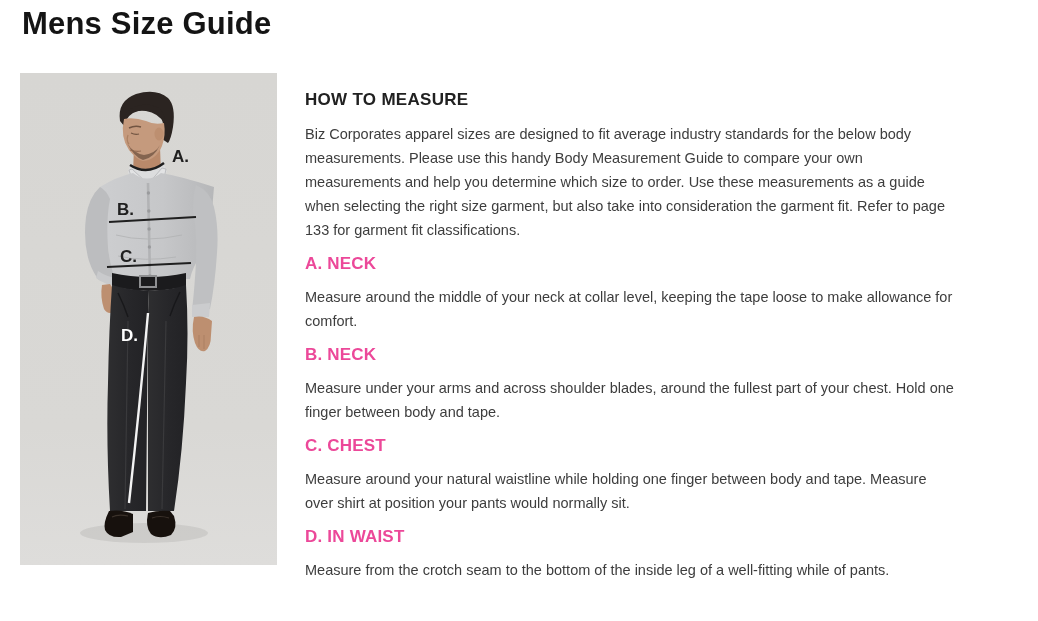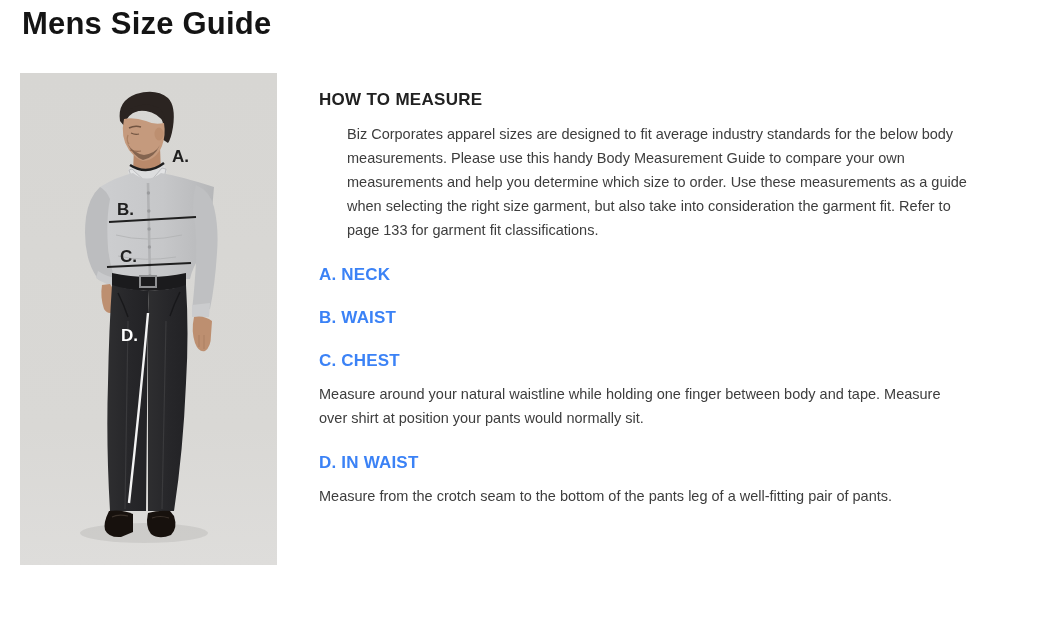--- a/index.html
+++ b/index.html
@@ -14,34 +14,34 @@
     position:absolute; left:22px; top:7px;
     font-size:31px; line-height:34px; font-weight:700; color:#141414;
     letter-spacing:0.2px;
   }
   .photo {
     position:absolute; left:20px; top:73px;
     width:257px; height:492px; overflow:hidden;
   }
   .photo svg { display:block; }
   .col {
-    position:absolute; left:319px; top:84px; width:650px;
+    position:absolute; left:305px; top:84px; width:650px;
   }
   .heading {
     font-size:17px; line-height:20px; font-weight:700; color:#212121;
     letter-spacing:0.3px; margin-top:6px;
   }
   .section-heading {
-    font-size:17px; line-height:20px; font-weight:700; color:#3b82f6;
-    letter-spacing:0.2px; margin-top:23px;
+    font-size:17px; line-height:20px; font-weight:700; color:#ec4899;
+    letter-spacing:0.2px; margin-top:12px;
   }
   .body-text {
     font-size:14.5px; line-height:24px; color:#3d3d3d; margin-top:11px;
   }
-  .intro { margin-top:12px;margin-left:28px; }
+  .intro { margin-top:12px; }
   .marker-label {
     font-family:"Liberation Sans","DejaVu Sans",sans-serif;
     font-weight:700; font-size:17px;
   }
 </style>
 </head>
 <body>
 
 <h1 class="page-title">Mens Size Guide</h1>
 
@@ -134,28 +134,30 @@
     </g>
   </svg>
 </figure>
 
 <div class="col">
   <h2 class="heading">HOW TO MEASURE</h2>
   <p class="body-text intro">Biz Corporates apparel sizes are designed to fit average industry standards for the below body measurements. Please use this handy Body Measurement Guide to compare your own measurements and help you determine which size to order. Use these measurements as a guide when selecting the right size garment, but also take into consideration the garment fit. Refer to page 133 for garment fit classifications.</p>
 
   <section>
     <h3 class="section-heading">A. NECK</h3>
+    <p class="body-text">Measure around the middle of your neck at collar level, keeping the tape loose to make allowance for comfort.</p>
   </section>
 
   <section>
-    <h3 class="section-heading">B. WAIST</h3>
+    <h3 class="section-heading">B. NECK</h3>
+    <p class="body-text">Measure under your arms and across shoulder blades, around the fullest part of your chest. Hold one finger between body and tape.</p>
   </section>
 
   <section>
     <h3 class="section-heading">C. CHEST</h3>
     <p class="body-text">Measure around your natural waistline while holding one finger between body and tape. Measure over shirt at position your pants would normally sit.</p>
   </section>
 
   <section>
     <h3 class="section-heading">D. IN WAIST</h3>
-    <p class="body-text">Measure from the crotch seam to the bottom of the pants leg of a well-fitting pair of pants.</p>
+    <p class="body-text">Measure from the crotch seam to the bottom of the inside leg of a well-fitting while of pants.</p>
   </section>
 </div>
 
 </body></html>

